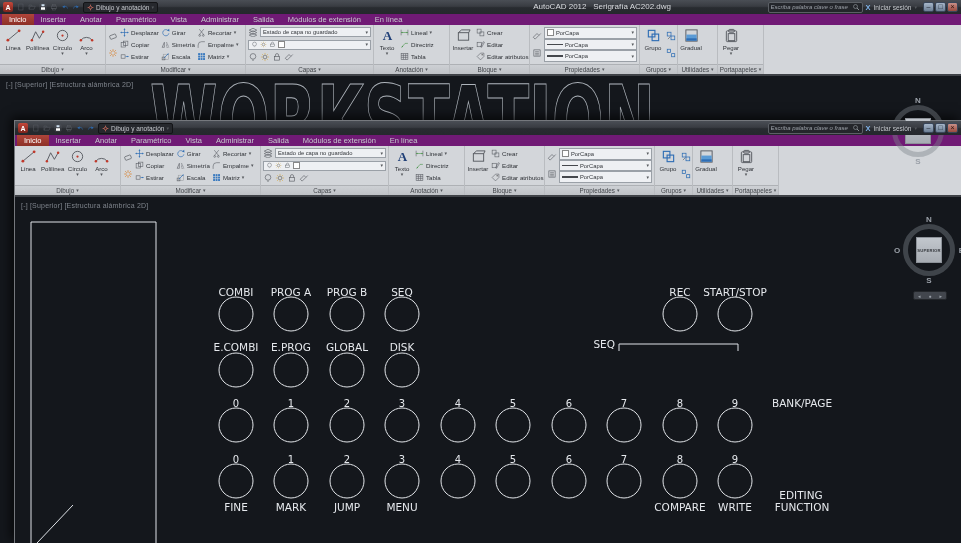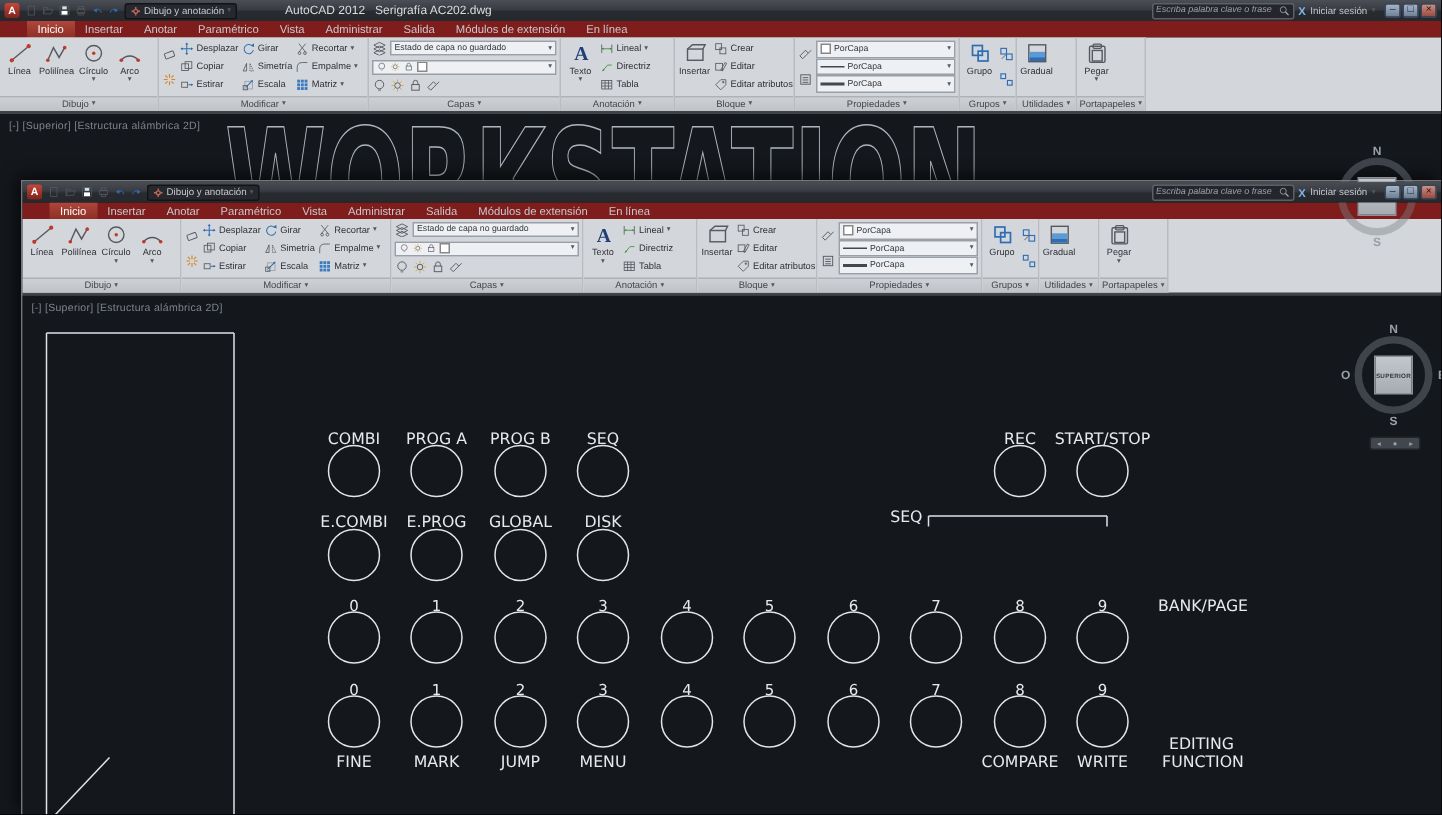--- a/index.html
+++ b/index.html
@@ -11,33 +11,33 @@
 .acad-window.back{left:0;top:0;width:961px;height:543px}
 .acad-window.front{left:14px;top:120px;width:947px;height:423px;border-top:1px solid #75787d;border-left:1px solid #75787d;box-shadow:-3px -3px 10px rgba(0,0,0,.7)}
 
 .titlebar{flex:0 0 14px;background:linear-gradient(#4a4e55 0%,#393c42 45%,#282b30 55%,#25282d 100%);display:flex;align-items:center;padding:0 3px;position:relative;gap:3px;z-index:5}
 .app-icon{width:10px;height:10px;background:linear-gradient(#c4473a,#7e241c);color:#fff;font-size:7px;font-weight:bold;display:flex;align-items:center;justify-content:center;border-radius:2px;flex:0 0 auto}
 .qat{display:flex;gap:2px;align-items:center}
 .qat .iconbtn{width:9px;height:9px;display:flex}
 .qat svg{width:8px;height:8px}
 .workspace{display:flex;align-items:center;gap:2px;background:#26282d;border:1px solid #131417;border-radius:2px;color:#c6c9ce;font-size:6.5px;height:11px;padding:0 3px;white-space:nowrap}
 .workspace svg{width:7px;height:7px}
-.tb-title{position:absolute;left:190px;right:290px;text-align:left;font-size:8px;color:#dadce0;white-space:pre;overflow:hidden;top:2px;pointer-events:none}
+.tb-title{position:absolute;left:190px;right:290px;text-align:right;font-size:8px;color:#dadce0;white-space:pre;overflow:hidden;top:2px;pointer-events:none}
 .tb-right{margin-left:auto;display:flex;align-items:center;gap:3px;z-index:1}
 .searchbox{display:flex;align-items:center;background:#24262b;border:1px solid #5c6066;border-radius:2px;height:11px;padding:0 2px;gap:1px}
 .searchbox input{width:80px;background:transparent;border:0;outline:0;color:#aeb2b8;font-size:6px;font-style:italic;font-family:"Liberation Sans",sans-serif}
 .searchbox input::placeholder{color:#9ba0a7}
 .searchbox svg{width:8px;height:8px}
 .exchange{color:#7fb2e8;font-size:7.5px;font-weight:bold}
 .signin{color:#c6c9ce;font-size:6.5px;white-space:nowrap}
 .winbtns{display:flex;gap:1px;margin-left:3px}
 .winbtns span{width:11px;height:10px;background:linear-gradient(#a6b6c9,#6d7f95);border:1px solid #39465a;border-radius:2px;color:#1d242e;font-size:7px;line-height:8px;text-align:center}
 .winbtns .close{background:linear-gradient(#c99088,#9b4a3e);color:#2e120d}
 
-.tabrow{flex:0 0 11px;background:#7f1d1d;display:flex;padding-left:18px}
+.tabrow{flex:0 0 11px;background:#701a75;display:flex;padding-left:2px}
 .tab{font-size:7.5px;color:#c6c9ce;padding:0 7px;display:flex;align-items:center;white-space:nowrap}
 .tab.active{background:linear-gradient(#b0453a,#8c3027);color:#fff}
 
 .ribbon{flex:0 0 51px;background:#d3d6da;display:flex;border-bottom:2px solid #3f4247}
 .panel{display:flex;flex-direction:column;flex:0 0 auto;border-right:1px solid #b9bcc0;background:#d3d6da;overflow:hidden}
 .panel-body{flex:1;display:flex;gap:2px;padding:1px 2px;min-height:0}
 .panel-foot{flex:0 0 10px;background:linear-gradient(#cdd0d4,#bfc2c6);border-top:1px solid #aeb1b5;display:flex;align-items:center;justify-content:center;gap:2px;font-size:6.3px;color:#43464b;white-space:nowrap;overflow:hidden}
 .caret{font-size:5px;line-height:1;color:#55585d}
 .bigbtn{display:flex;flex-direction:column;align-items:center;justify-content:flex-start;padding-top:2px;font-size:6.1px;color:#2f3237;text-align:center;line-height:1.15;border-radius:2px;min-width:22px;cursor:default}
 .bigbtn svg{width:15px;height:15px;margin-bottom:1px}

